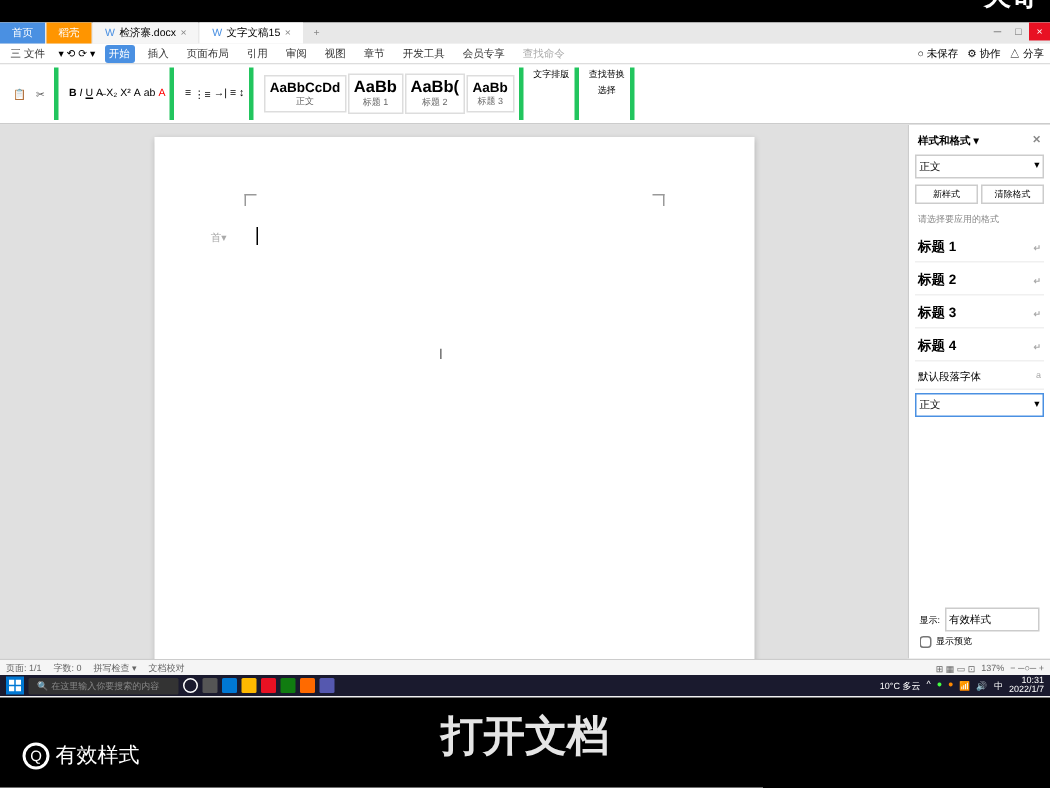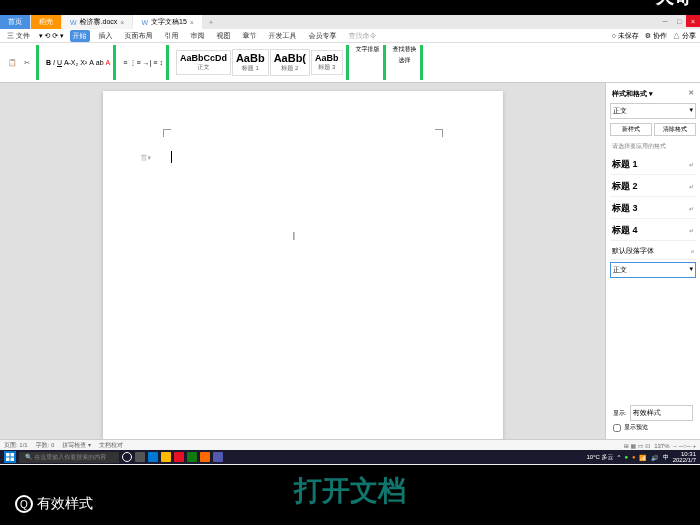--- a/index.html
+++ b/index.html
@@ -46,21 +46,21 @@
 .style-marker{font-size:6px;color:#aaa}
 .panel-bottom{margin-top:auto;padding:2px;font-size:6px}
 .checkbox-row{display:flex;align-items:center;gap:3px;padding:1px}
 .statusbar{height:12px;background:#f5f5f5;border-top:1px solid #ccc;display:flex;align-items:center;padding:0 4px;font-size:6px;color:#666;gap:8px}
 .statusbar-right{margin-left:auto;display:flex;gap:4px;align-items:center}
 .taskbar{position:absolute;bottom:61px;left:0;width:700px;height:14px;background:#1a1a2e;display:flex;align-items:center;padding:0 4px;gap:3px}
 .win-btn{width:12px;height:12px;background:#0078d4;display:flex;align-items:center;justify-content:center}
 .search-box{background:#333;color:#888;padding:1px 6px;font-size:6px;width:100px;border-radius:1px}
 .task-icon{width:10px;height:10px;border-radius:1px}
 .task-right{margin-left:auto;display:flex;gap:4px;align-items:center;color:#fff;font-size:6px}
-.subtitle{position:absolute;bottom:15px;left:50%;transform:translateX(-50%);color:#0f766e;font-size:28px;font-weight:bold;text-shadow:0 0 4px #000}
+.subtitle{position:absolute;bottom:15px;left:50%;transform:translateX(-50%);color:#e5e5e5;font-size:28px;font-weight:bold;text-shadow:0 0 4px #000}
 .brand{position:absolute;bottom:12px;left:15px;color:#fff;font-size:14px;display:flex;align-items:center;gap:4px}
 .brand-icon{width:18px;height:18px;border:2px solid #fff;border-radius:50%;display:flex;align-items:center;justify-content:center;font-size:10px}
 .win-controls{position:absolute;right:0;top:0;display:flex}
 .win-ctrl{width:14px;height:12px;display:flex;align-items:center;justify-content:center;font-size:7px;color:#666}
 .win-ctrl.close{background:#e81123;color:#fff}
 </style>
 </head>
 <body>
 
 <div class="logo-corner">天奇</div>

